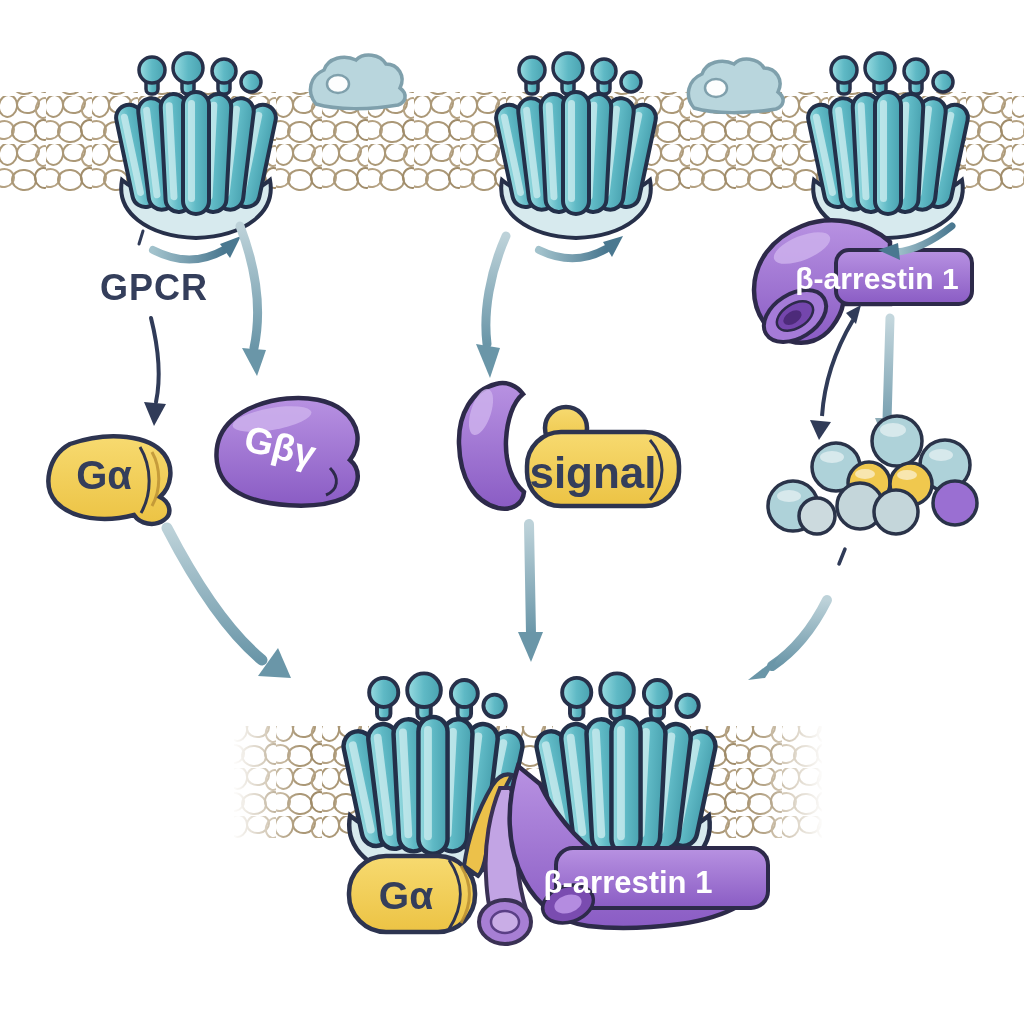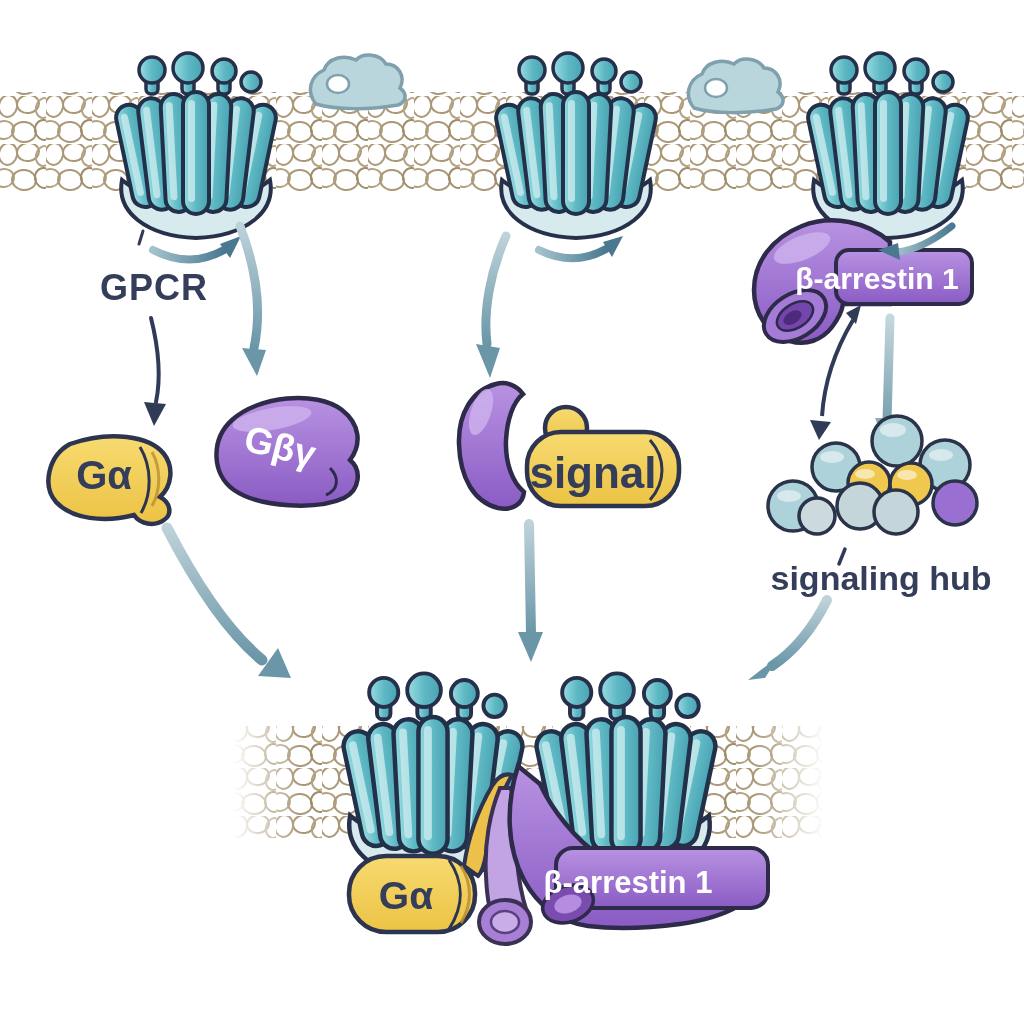--- a/index.html
+++ b/index.html
@@ -260,16 +260,15 @@
       </g>
     </g>
   </g>
 </svg>
 
 <div class="lbl navy lbl-gpcr">GPCR</div>
 <div class="lbl navy lbl-galpha">Gα</div>
 <div class="lbl white lbl-gbg">Gβγ</div>
 <div class="lbl navy lbl-signal">signal</div>
 <div class="lbl white lbl-barr-top">β-arrestin 1</div>
-<div class="lbl navy lbl-hub">signaling hub</div>
 <div class="lbl navy lbl-galpha-b">Gα</div>
 <div class="lbl white lbl-barr-b">β-arrestin 1</div>
 </div>
 
 </body></html>

